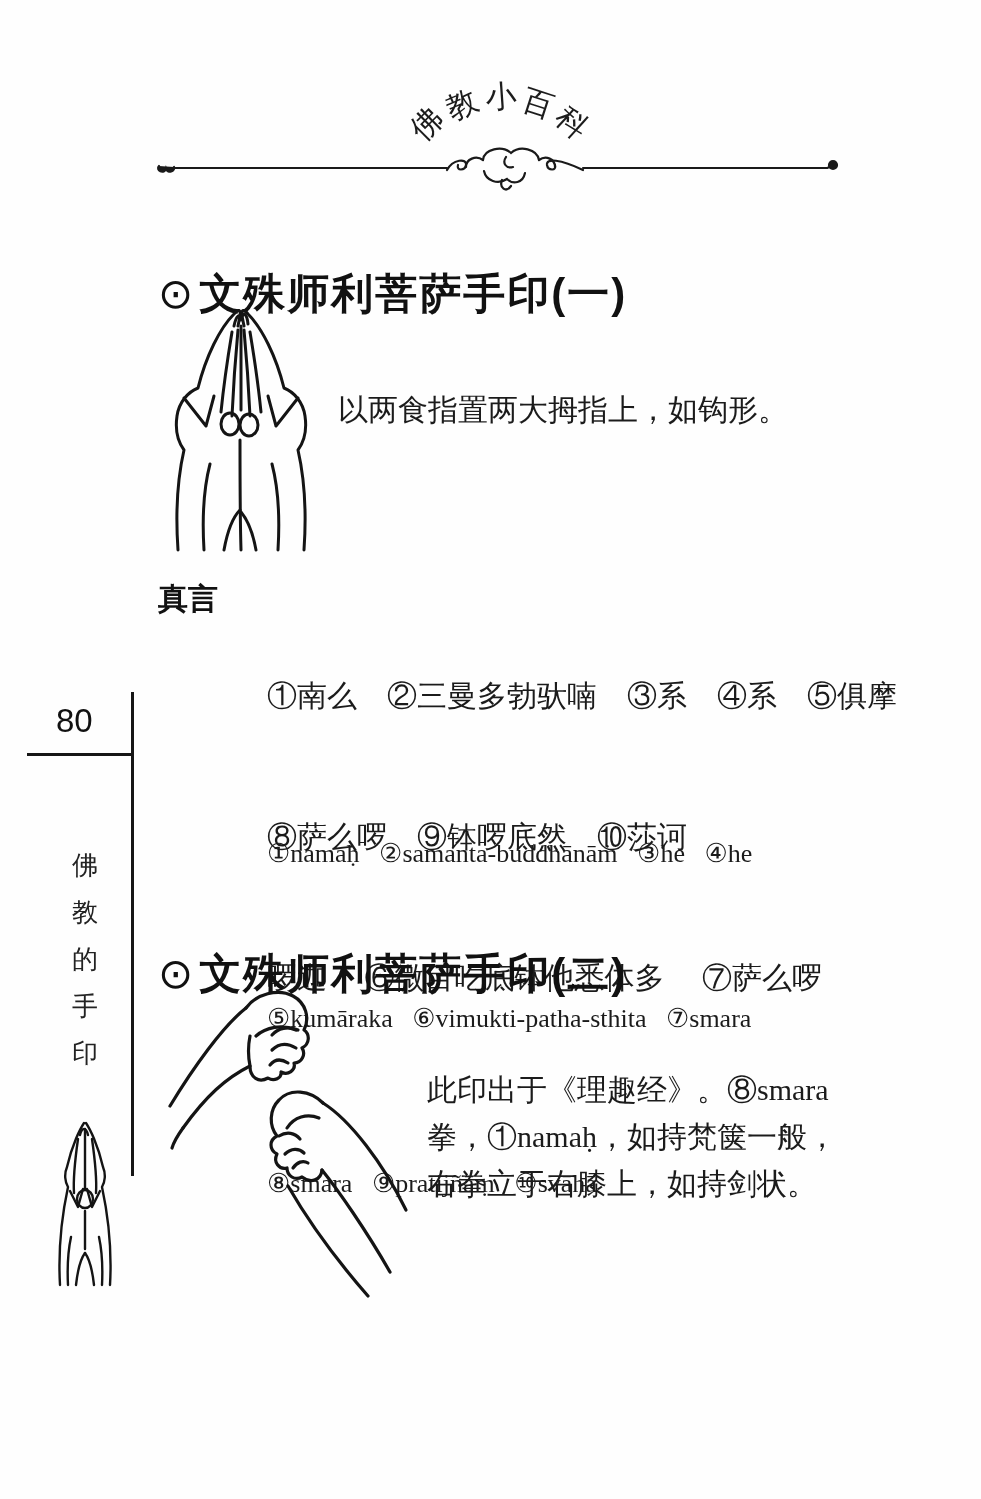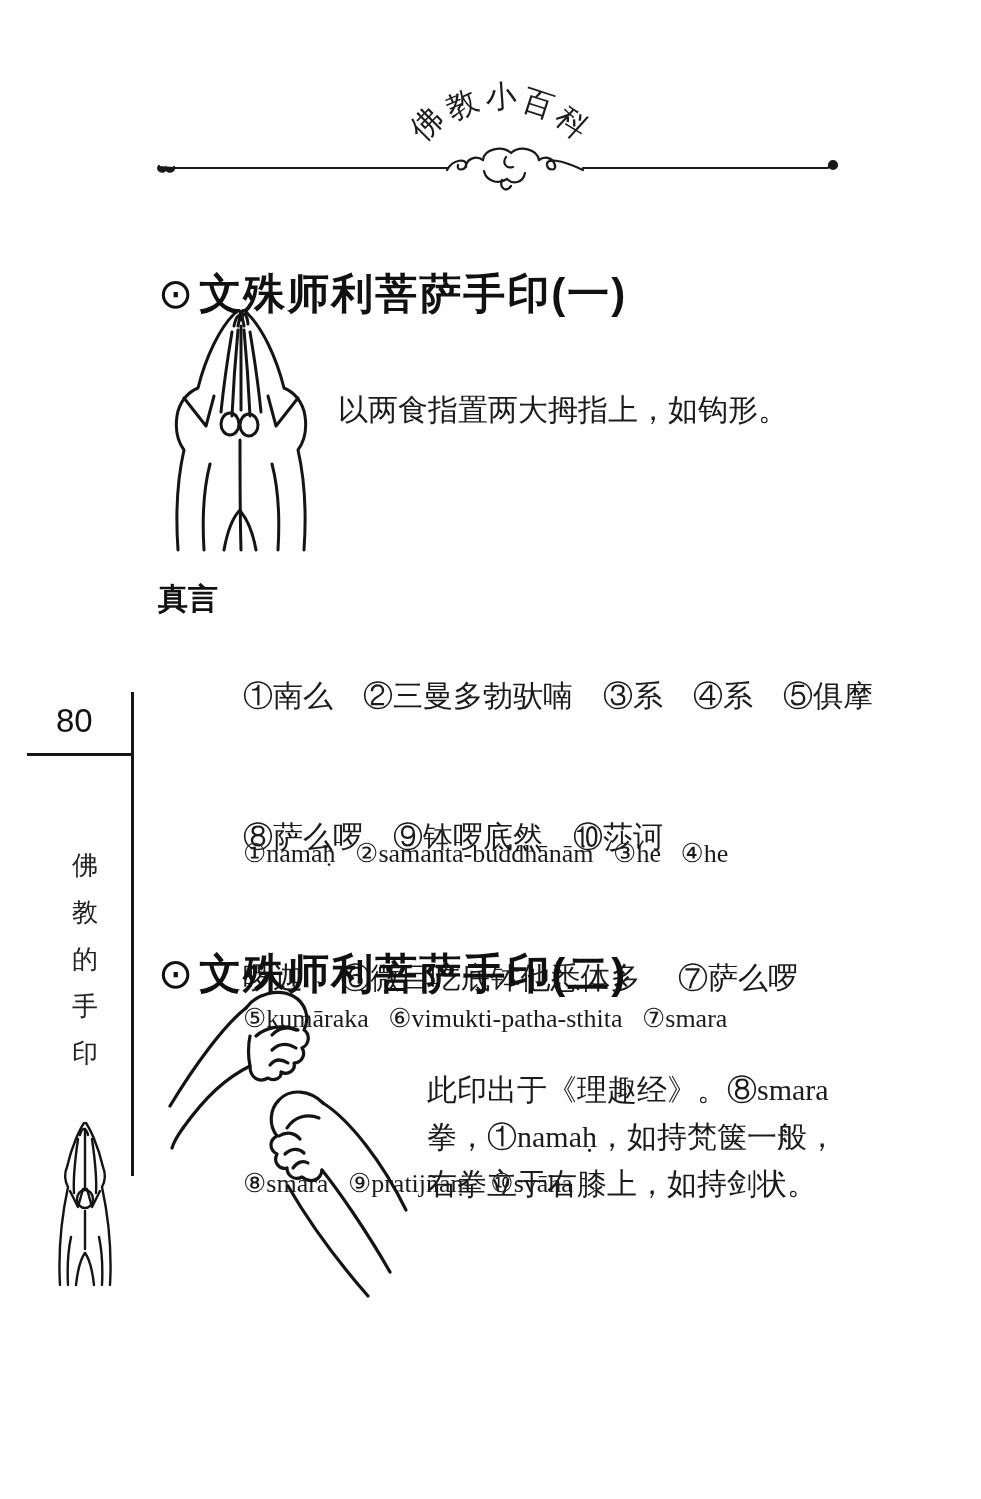--- a/index.html
+++ b/index.html
@@ -32,21 +32,21 @@
     font-family:"Liberation Sans",sans-serif;color:#111;
   }
   .mantra-cn{
     position:absolute;left:243px;top:578px;font-size:30px;line-height:47px;
     color:#1b1b1b;white-space:pre-wrap;
   }
   .mantra-roman{
     position:absolute;left:243px;top:716px;font-size:26px;line-height:55px;
     color:#1b1b1b;white-space:pre-wrap;font-family:"Liberation Serif",serif;
   }
-  .mantra-cn div,.mantra-roman div{white-space:pre-wrap;}
+  .mantra-cn div,.mantra-roman div{white-space:pre-wrap;margin-left:24px;}
   
   .page-number{
     position:absolute;left:56px;top:702px;width:76px;
     font-family:"Liberation Sans","DejaVu Sans",sans-serif;font-size:33px;color:#111;
   }
   .sidebar-hrule{position:absolute;left:27px;top:753px;width:106px;height:3px;background:#161616;}
   .sidebar-vrule{position:absolute;left:131px;top:692px;width:3px;height:484px;background:#161616;}
   .sidebar-vtitle{position:absolute;left:70px;top:846px;width:30px;}
   .sidebar-vtitle span{
     display:block;width:30px;height:47px;text-align:center;font-size:26px;

